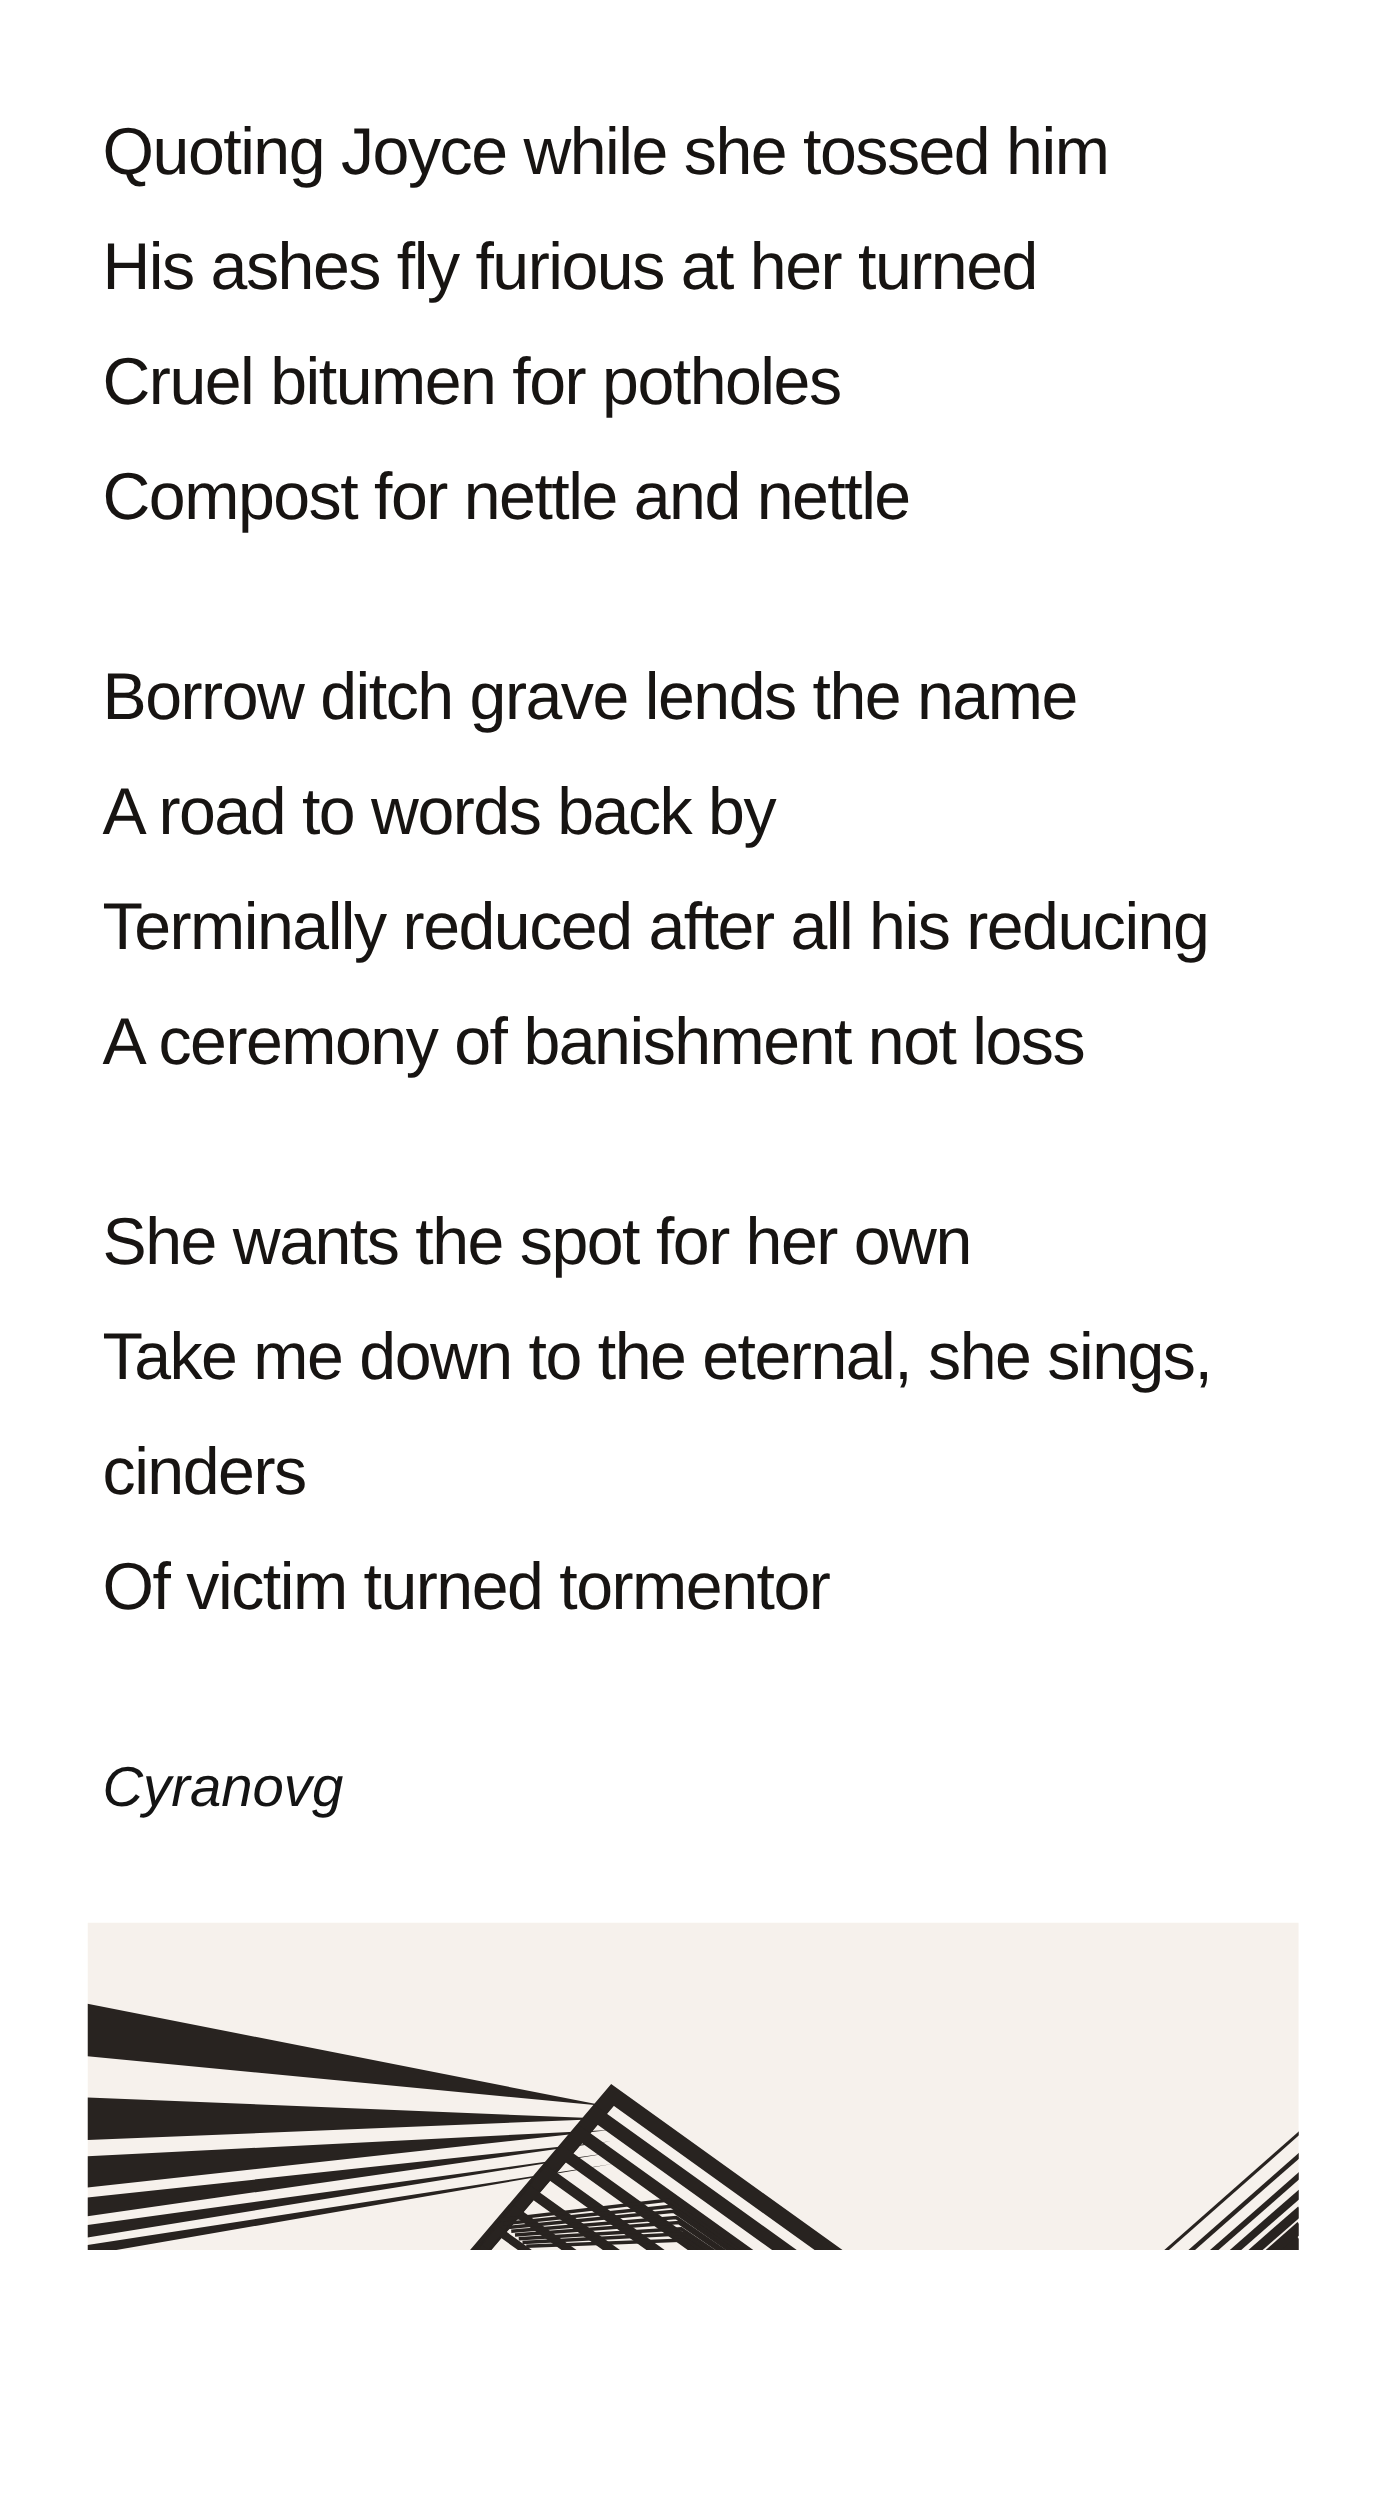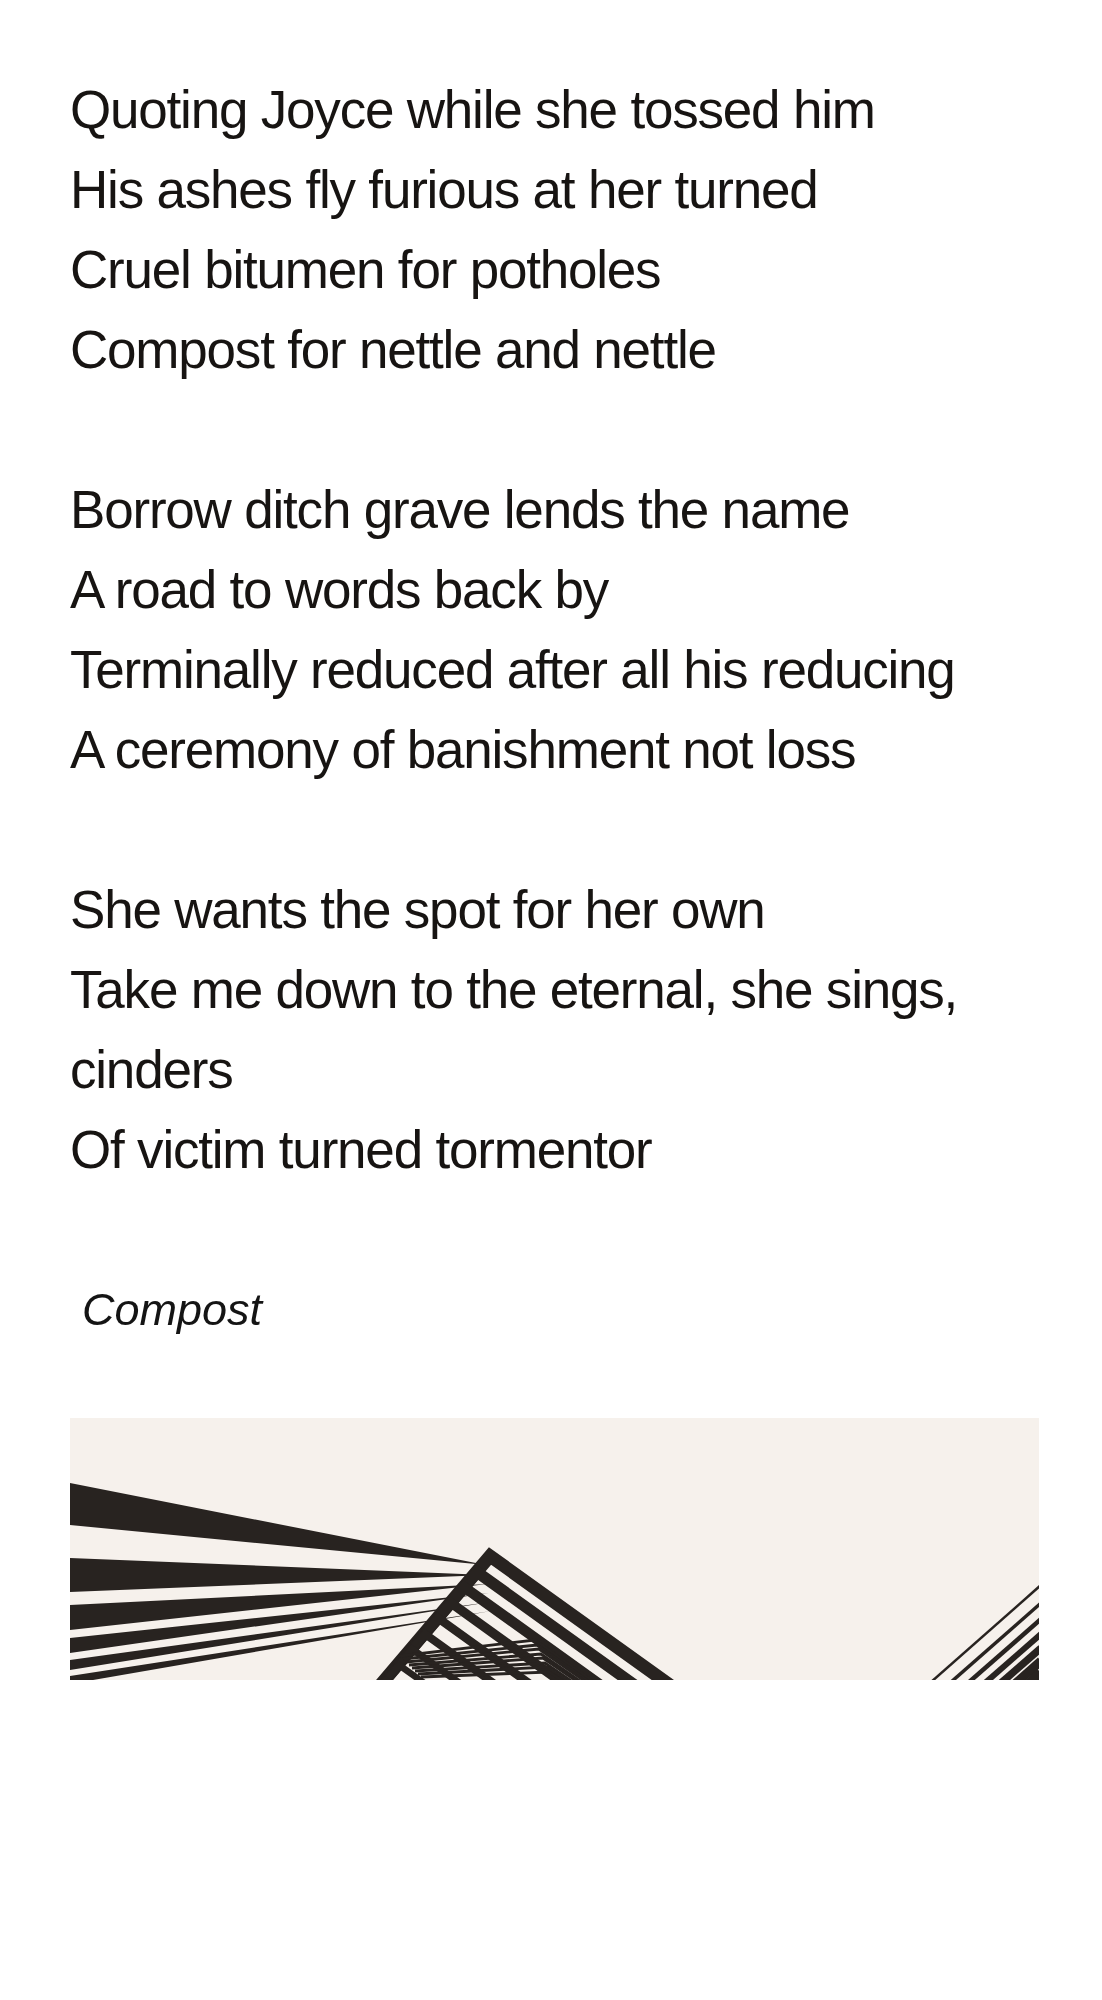--- a/index.html
+++ b/index.html
@@ -16,21 +16,21 @@
     height: 2000px;
     padding: 70px 63px 0 70px;
     background: #ffffff;
     font-family: "Liberation Sans", "DejaVu Sans", sans-serif;
   }
   .stanza {
     margin: 0 0 80px 0;
     padding: 0;
   }
   .line {
-    margin: 0;
+    margin: 12px;
     padding: 0;
     height: 80px;
     line-height: 80px;
     font-size: 53px;
     letter-spacing: -1.2px;
     color: #171412;
     white-space: nowrap;
   }
   .author {
     margin: 80px 0 0 0;
@@ -71,21 +71,21 @@
     <p class="line">A ceremony of banishment not loss</p>
   </div>
 
   <div class="stanza" style="margin-bottom:0">
     <p class="line">She wants the spot for her own</p>
     <p class="line">Take me down to the eternal, she sings,</p>
     <p class="line">cinders</p>
     <p class="line">Of victim turned tormentor</p>
   </div>
 
-  <p class="author">Compost</p>
+  <p class="author">Cyranovg</p>
 
   <div class="artwork" role="img" aria-label="Black and white op-art illustration: striped wedges converging into nested chevron peaks on a cream background">
     <svg width="969" height="262" viewBox="0 0 969 262" xmlns="http://www.w3.org/2000/svg">
 
       <rect x="0" y="0" width="969" height="262" fill="#f6f1ec"></rect>
 
       <g fill="#282320">
         <polygon points="0,65 0,107 416,147"></polygon>
         <polygon points="0,140 0,174 417,157"></polygon>
         <polygon points="0,187 0,212 418,166"></polygon>

